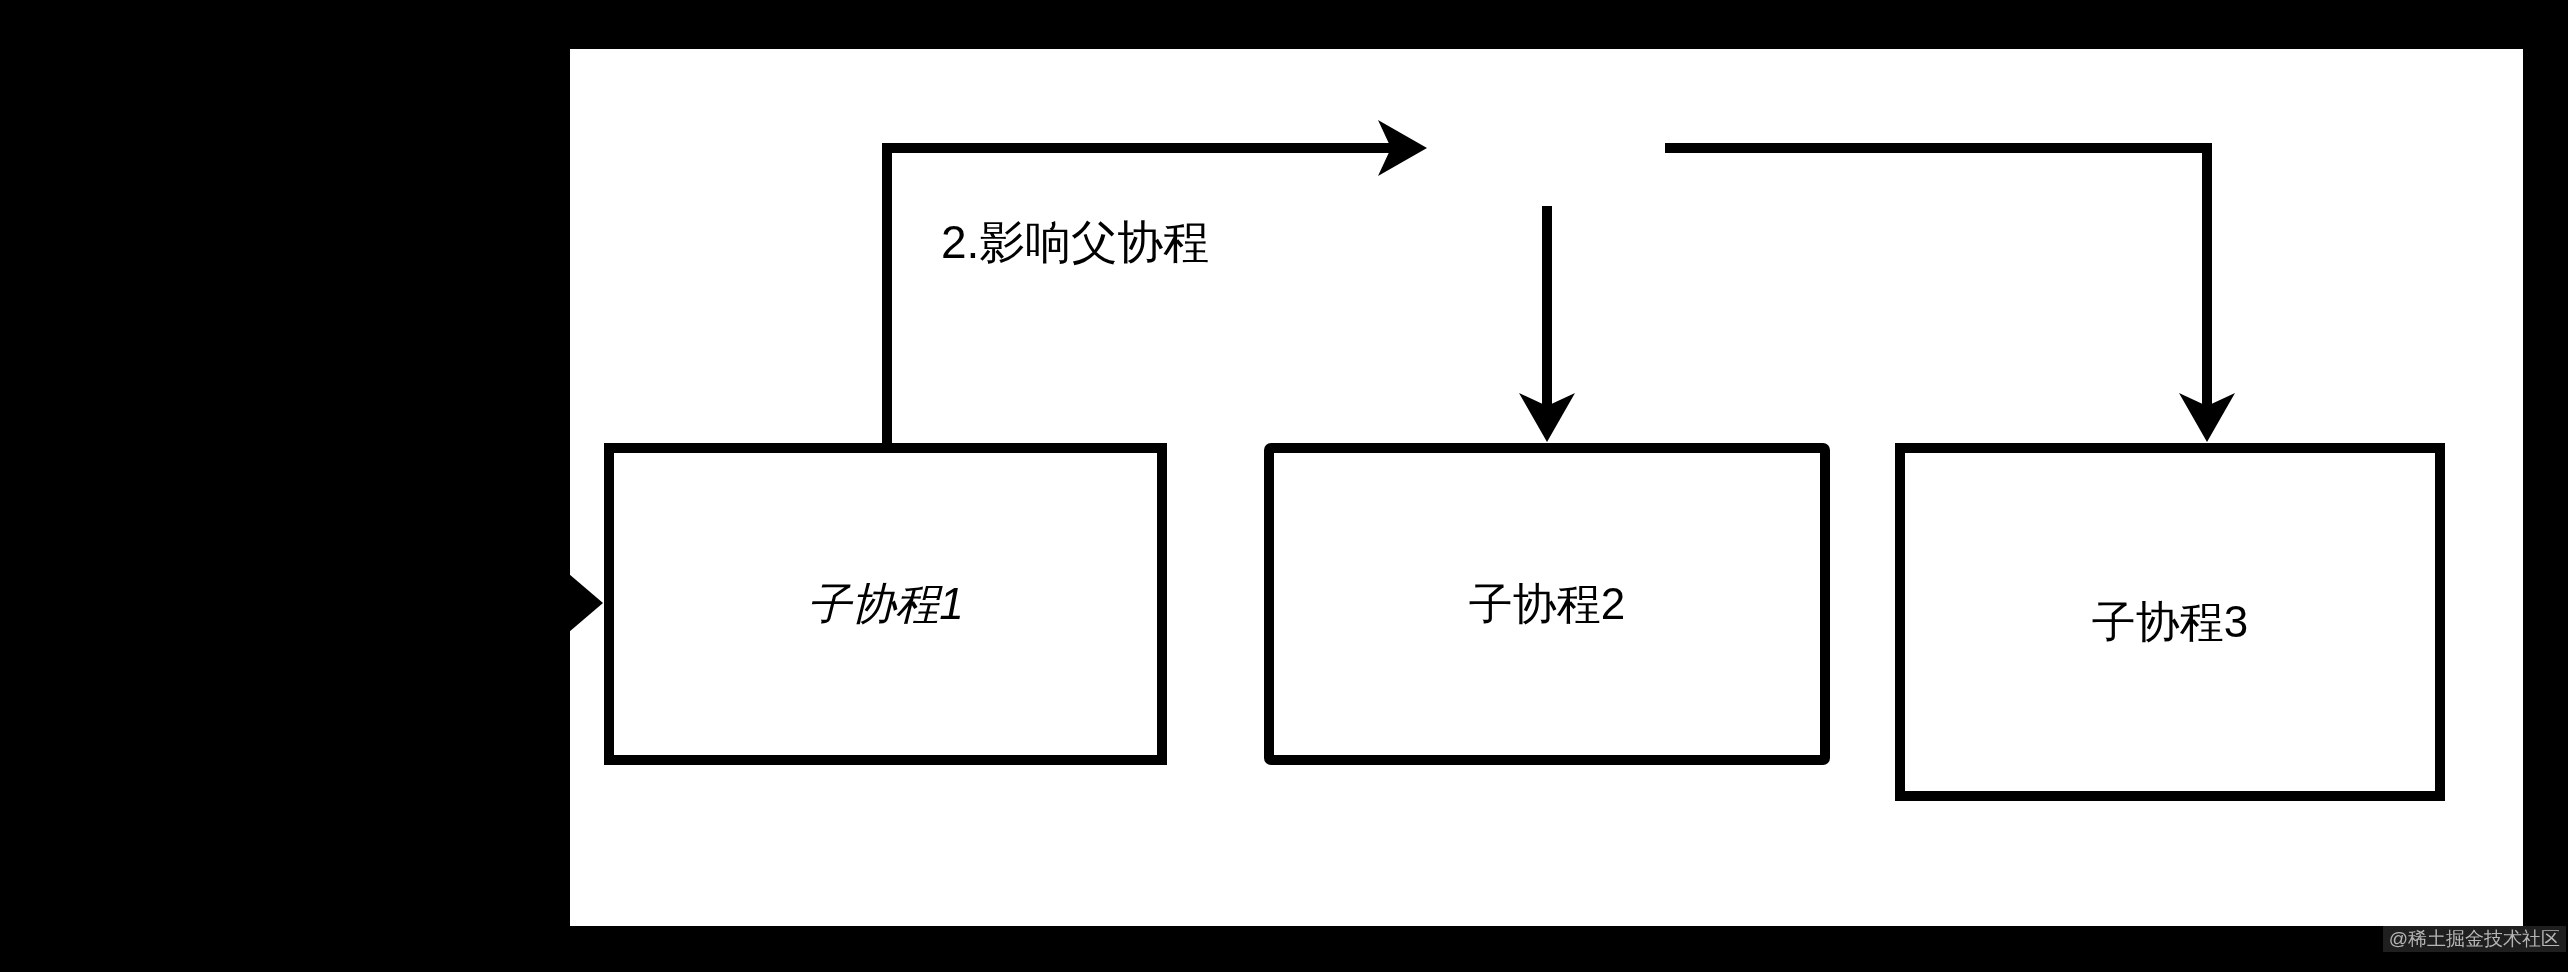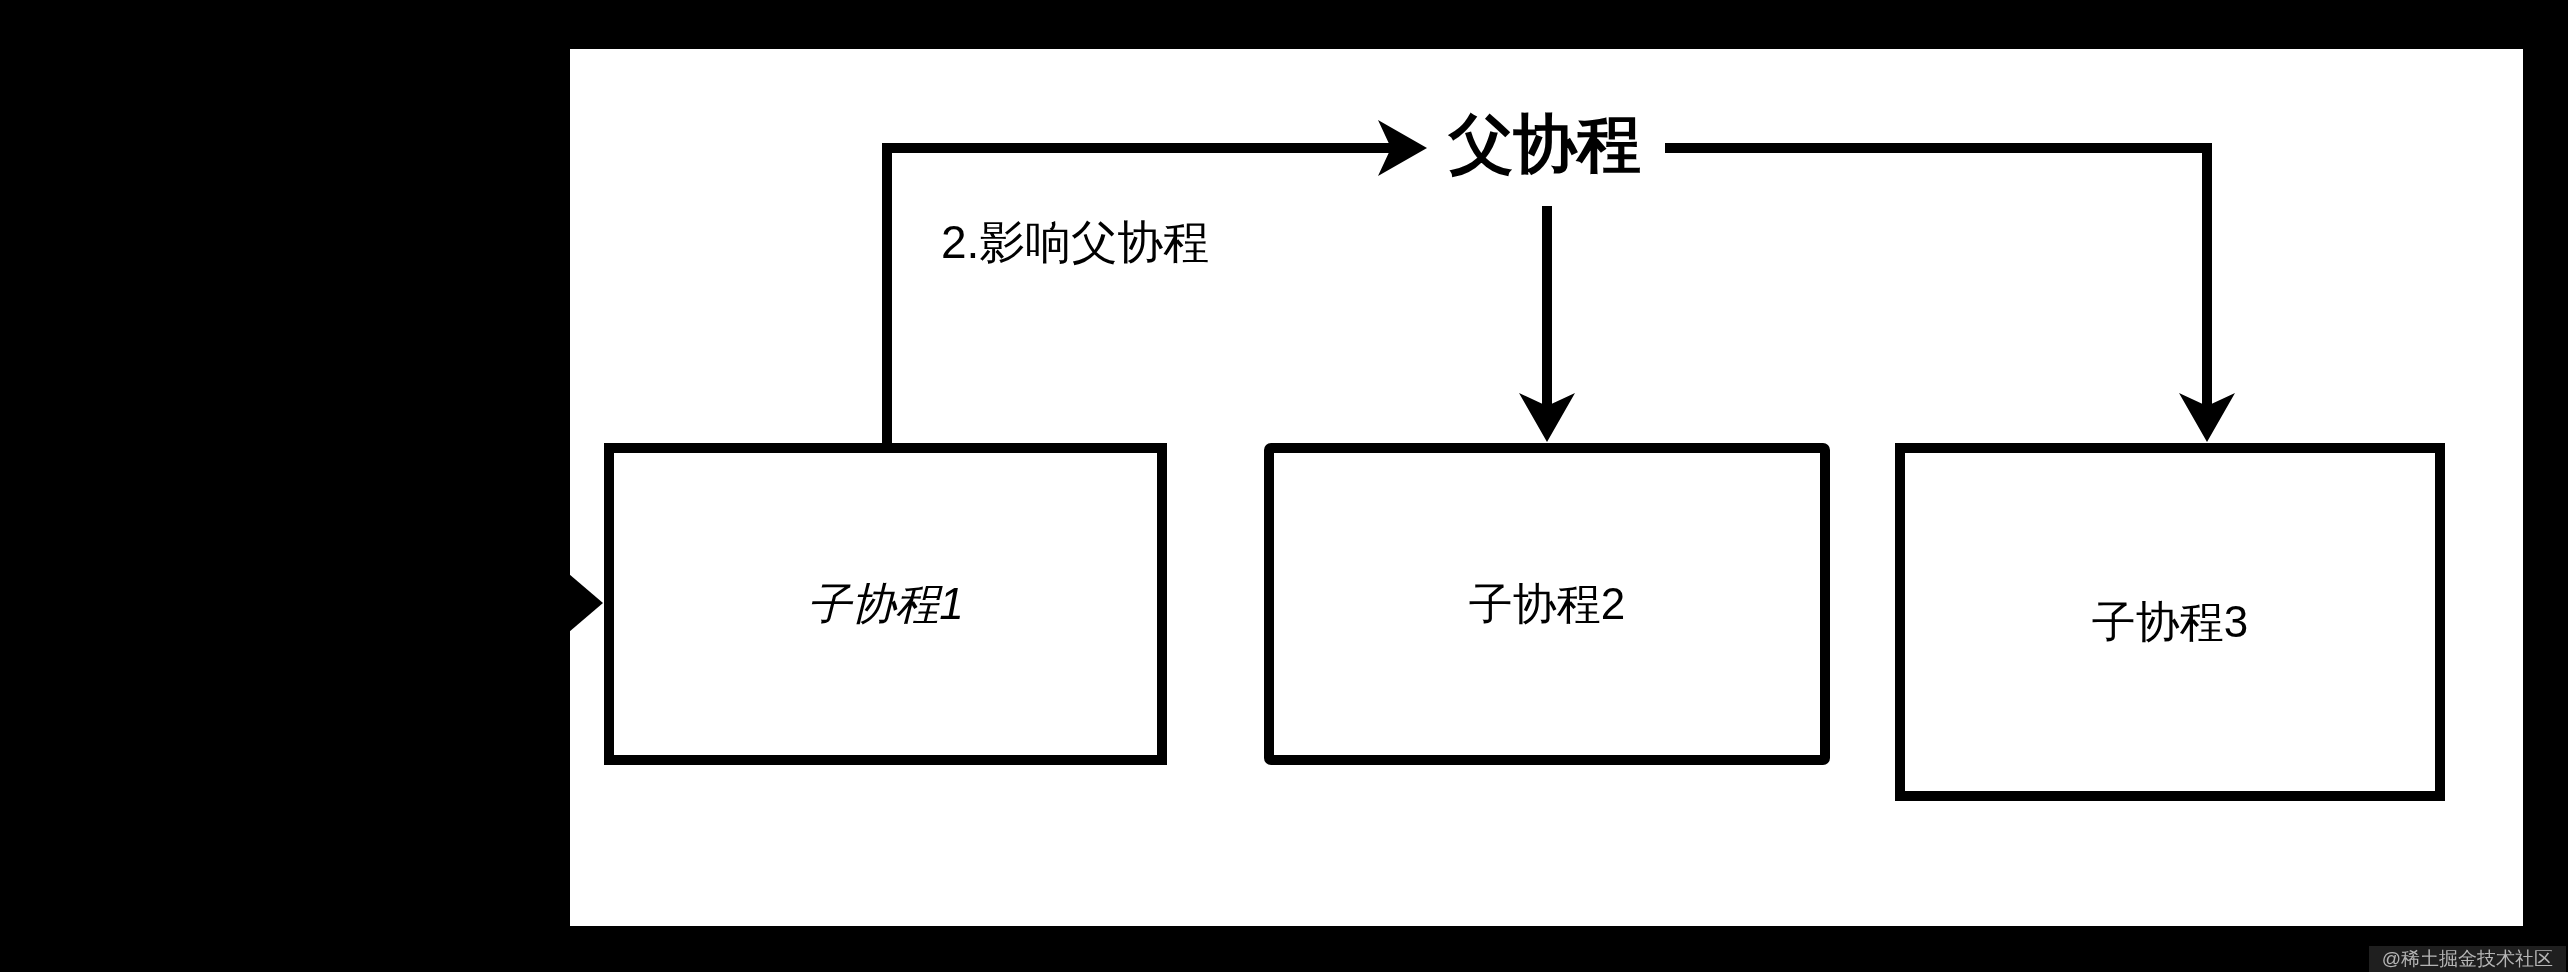--- a/index.html
+++ b/index.html
@@ -62,26 +62,26 @@
     position: absolute;
     font-size: 46px;
     color: #000000;
     white-space: nowrap;
   }
   #edge-label-2 { left: 941px;  top: 212px; }
   #edge-label-3 { left: 1685px; top: 246px; }
   #watermark {
     position: absolute;
     right: 2px;
-    bottom: 0;
+    bottom: 20px;
     font-size: 19px;
     line-height: 24px;
     color: #b5b5b5;
     background: rgba(110,110,110,0.28);
-    padding: 1px 13px;
+    padding: 1px 6px;
     white-space: nowrap;
   }
 </style>
 </head>
 <body>
 
 <div id="stage">
 
   <div id="canvas"></div>
 
@@ -92,21 +92,20 @@
 
     <path d="M 1547 206 L 1547 412" fill="none" stroke="#000000" stroke-width="10"></path>
     <path d="M 1547 442 L 1519 393 L 1547 406 L 1575 393 Z" fill="#000000" stroke="none"></path>
 
     <path d="M 1665 148 L 2207 148 L 2207 412" fill="none" stroke="#000000" stroke-width="10"></path>
     <path d="M 2207 442 L 2179 393 L 2207 406 L 2235 393 Z" fill="#000000" stroke="none"></path>
 
     <path d="M 603 603 L 569 574 L 569 632 Z" fill="#000000" stroke="none"></path>
   </svg>
 
-  <div id="parent-title">父协程</div>
 
   <div id="edge-label-2" class="edge-label">2.影响父协程</div>
 
 
   <div id="node-child-1" class="node">
     <span>子协程1</span>
   </div>
 
   <div id="node-child-2" class="node">
     <span>子协程2</span>

